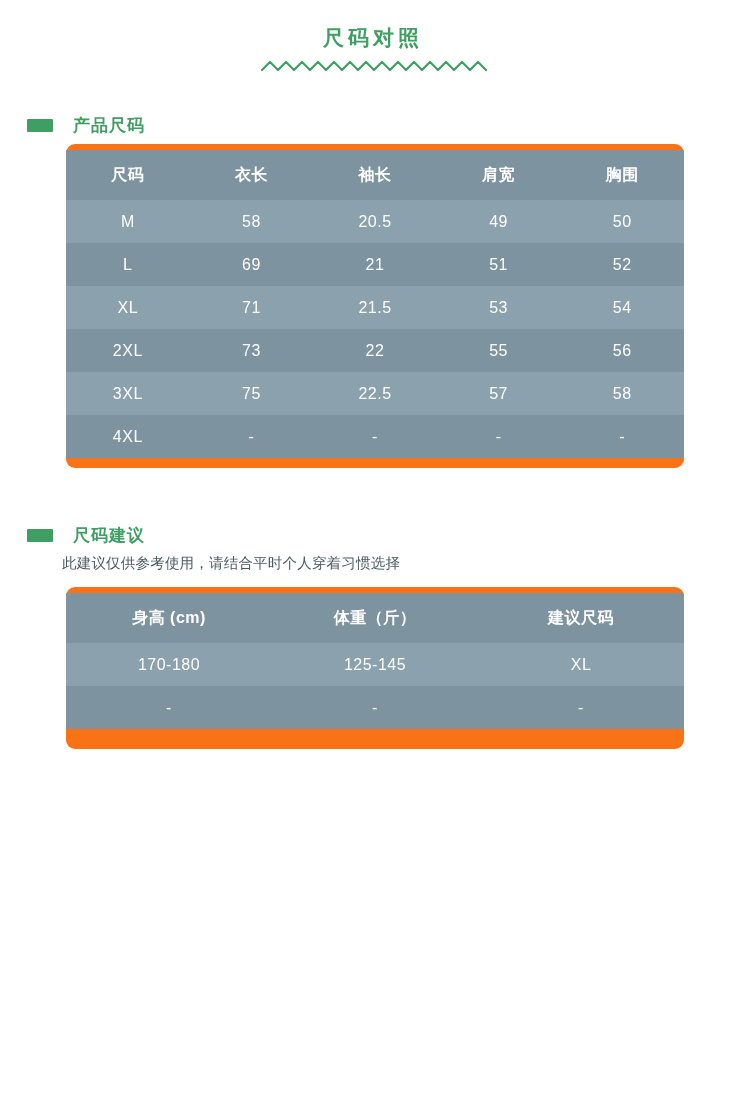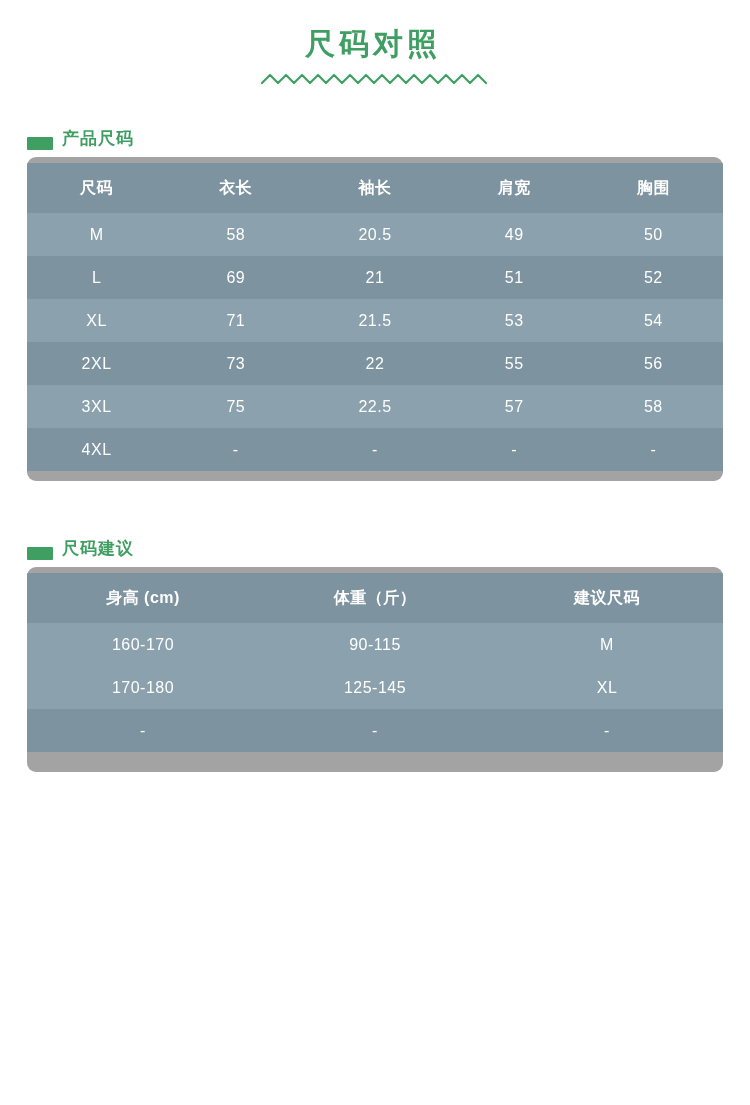--- a/index.html
+++ b/index.html
@@ -25,40 +25,40 @@
   .header .en-title {
     font-family: "Liberation Serif", "DejaVu Serif", serif;
     font-style: italic;
     font-size: 25px;
     letter-spacing: 2px;
     color: #3f9e62;
     margin: 0 0 8px 0;
     font-weight: normal;
   }
   .header .cn-title {
-    font-size: 30px;
+    font-size: 21px;
     font-weight: bold;
     color: #3f9e62;
     letter-spacing: 4px;
     margin: 0 4px 6px 0;
   }
   .wave {
     display: block;
     margin: 2px auto 0 auto;
   }
 
   
   .section {
     margin-left: 27px;
     margin-right: 27px;
   }
   .sec-head {
     display: flex;
-    align-items: flex-end;
-    gap: 9px;
+    align-items: center;
+    gap: 20px;
     margin-bottom: 7px;
   }
   .sec-bar {
     width: 26px;
     height: 13px;
     background: #3f9e62;
     border-radius: 1px;
     flex: 0 0 auto;
   }
   .sec-title {
@@ -69,25 +69,25 @@
   }
   .sec-note {
     font-size: 14.5px;
     color: #4a5a63;
     margin: 0 0 14px 35px;
     letter-spacing: 0.2px;
   }
 
   
   .table-wrap {
-    background: #a3a3a3;
+    background: #f97316;
     border-radius: 9px;
     overflow: hidden;
     color: #ffffff;
-    width: 696px;
+    width: 618px;
     margin: 0 auto;
   }
   table {
     border-collapse: collapse;
     width: 100%;
     table-layout: fixed;
   }
   table td, table th {
     text-align: center;
     font-weight: normal;
@@ -188,38 +188,34 @@
   </table>
 </div>
 
 <div class="gap-1"></div>
 
 <div class="section">
   <div class="sec-head">
     <span class="sec-bar"></span>
     <span class="sec-title">尺码建议</span>
   </div>
+  <div class="sec-note">此建议仅供参考使用，请结合平时个人穿着习惯选择</div>
 </div>
 
 <div class="table-wrap" id="rec-table-wrap">
   <table>
     <thead>
       <tr class="hdr-row">
         <th>身高 (cm)</th>
         <th>体重（斤）</th>
         <th>建议尺码</th>
       </tr>
     </thead>
     <tbody>
       <tr class="row-even">
-        <td>160-170</td>
-        <td>90-115</td>
-        <td>M</td>
-      </tr>
-      <tr class="row-even">
         <td>170-180</td>
         <td>125-145</td>
         <td>XL</td>
       </tr>
       <tr class="row-odd">
         <td>-</td>
         <td>-</td>
         <td>-</td>
       </tr>
     </tbody>

